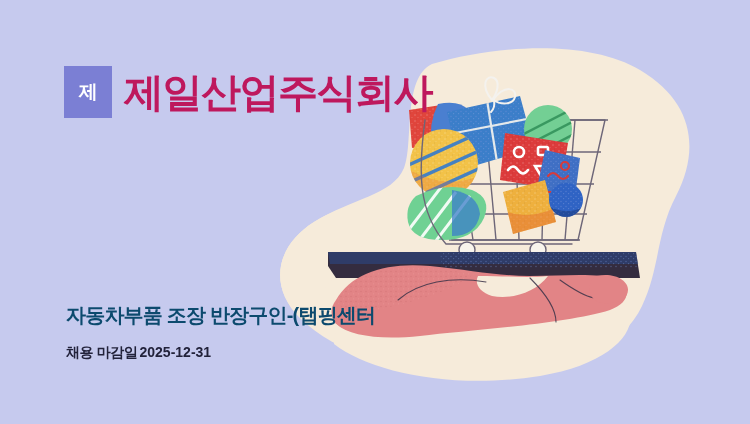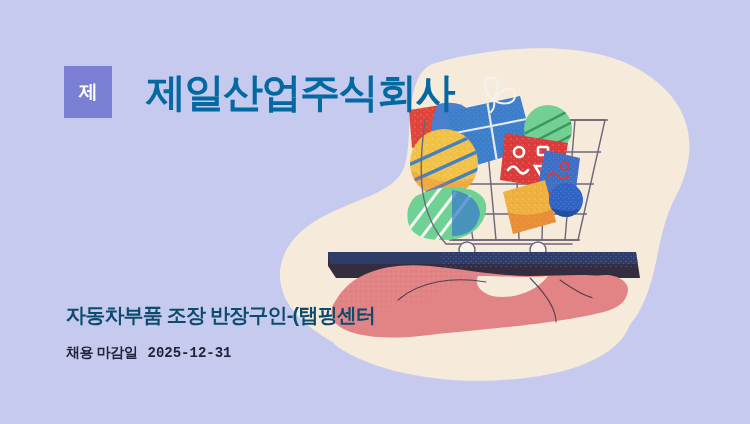--- a/index.html
+++ b/index.html
@@ -19,37 +19,37 @@
     position:absolute;left:64px;top:66px;
     display:flex;align-items:center;
   }
   .logo-badge{
     width:48px;height:52px;background:#7b7fd4;
     display:flex;align-items:center;justify-content:center;
     color:#ffffff;font-size:19px;font-weight:600;
     letter-spacing:-0.5px;
   }
   .company-name{
-    margin-left:34px;
-    font-size:40px;font-weight:700;color:#0369a1;
+    margin-left:12px;
+    font-size:40px;font-weight:700;color:#be185d;
     letter-spacing:-1.5px;line-height:1;
     white-space:nowrap;
   }
 
   .job-title{
     position:absolute;left:66px;top:302px;
     font-size:20px;font-weight:700;color:#0c4a6e;
     letter-spacing:-0.8px;white-space:nowrap;
   }
   .deadline{
     position:absolute;left:66px;top:344px;
     font-size:14px;font-weight:700;color:#22223a;
     letter-spacing:-0.4px;white-space:nowrap;
   }
-  .deadline .dl-date{margin-left:10px;letter-spacing:0px;font-family:Liberation Mono, monospace;}
+  .deadline .dl-date{margin-left:2px;letter-spacing:0px;}
 </style>
 </head>
 <body>
 
 <div class="card">
 
   <svg class="art" viewBox="0 0 750 424" xmlns="http://www.w3.org/2000/svg">
     <defs>
       <clipPath id="clipCard">
           <rect x="0" y="0" width="750" height="424"></rect>

